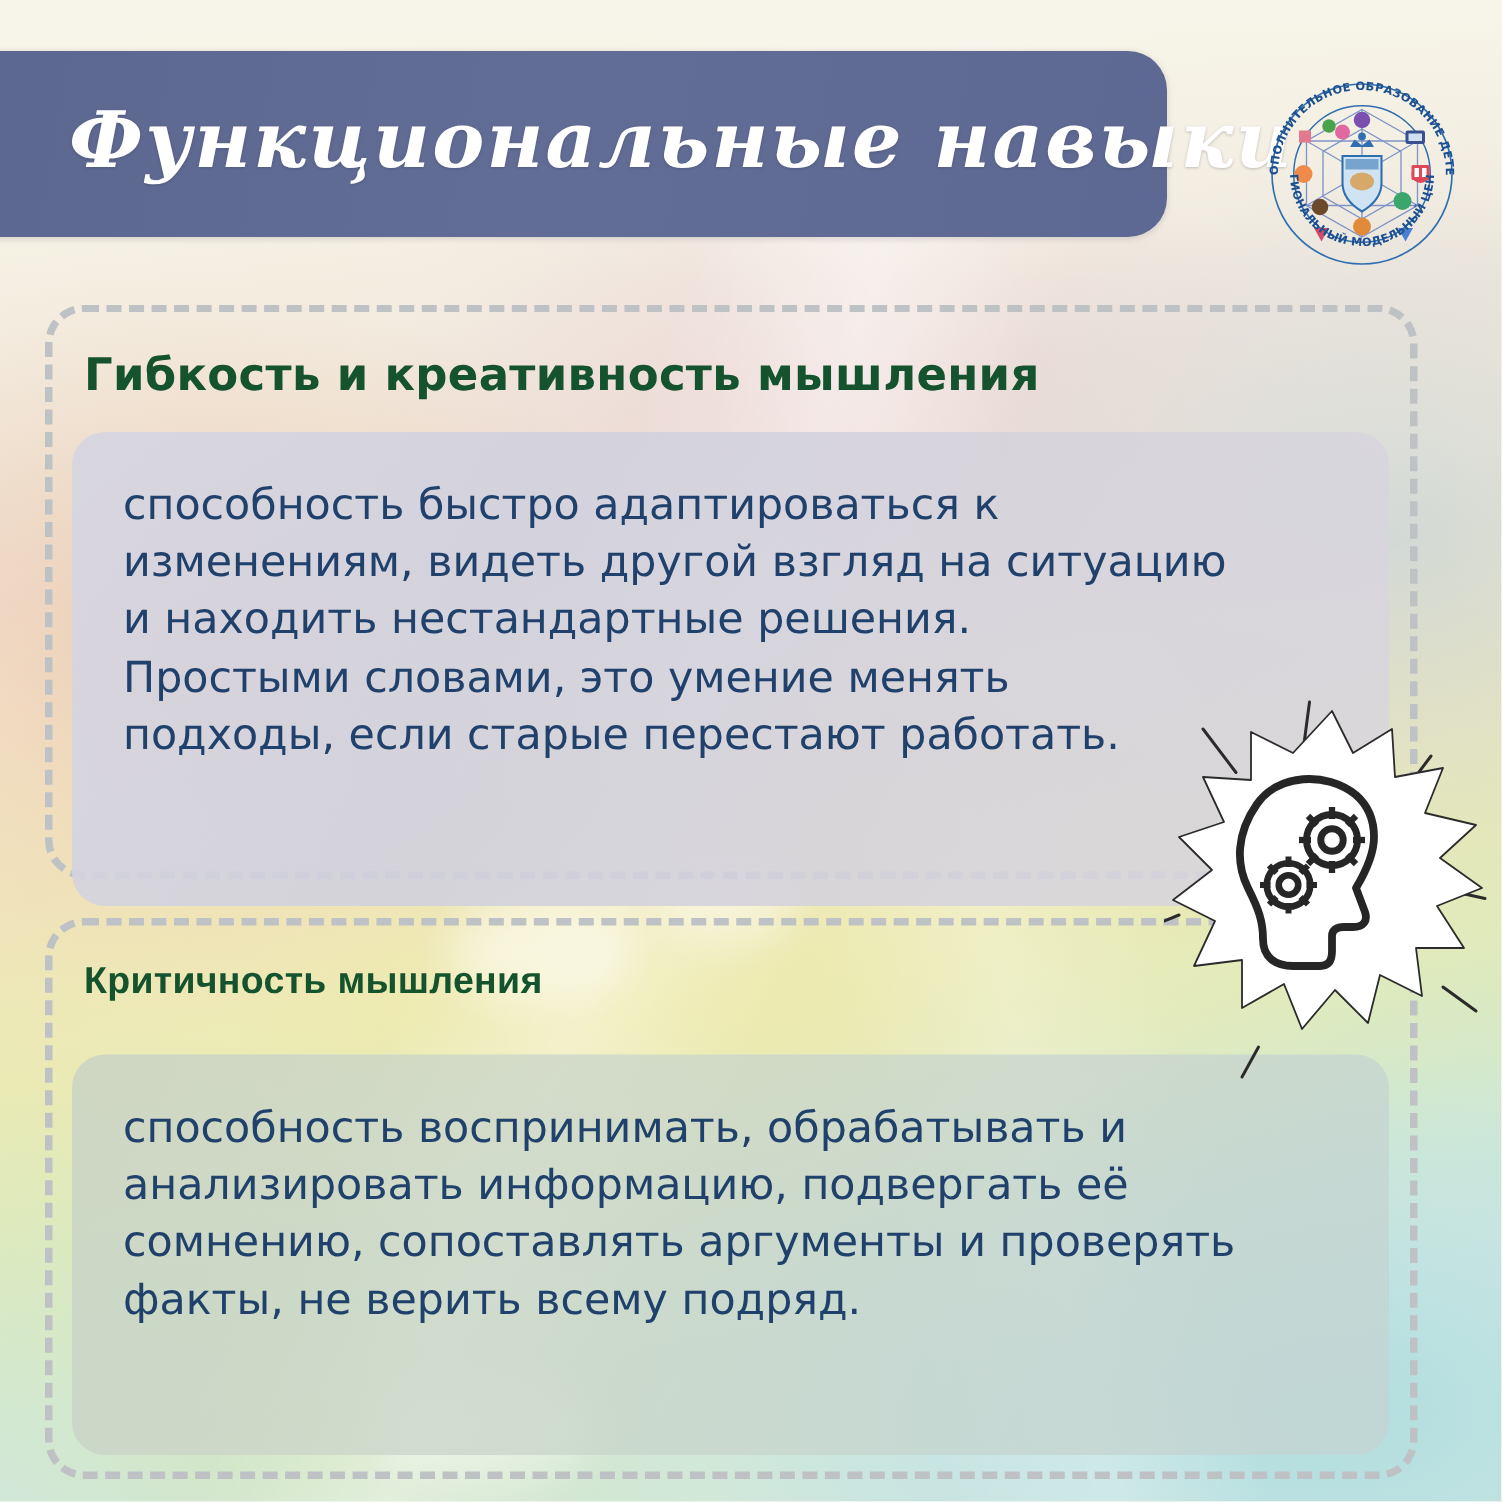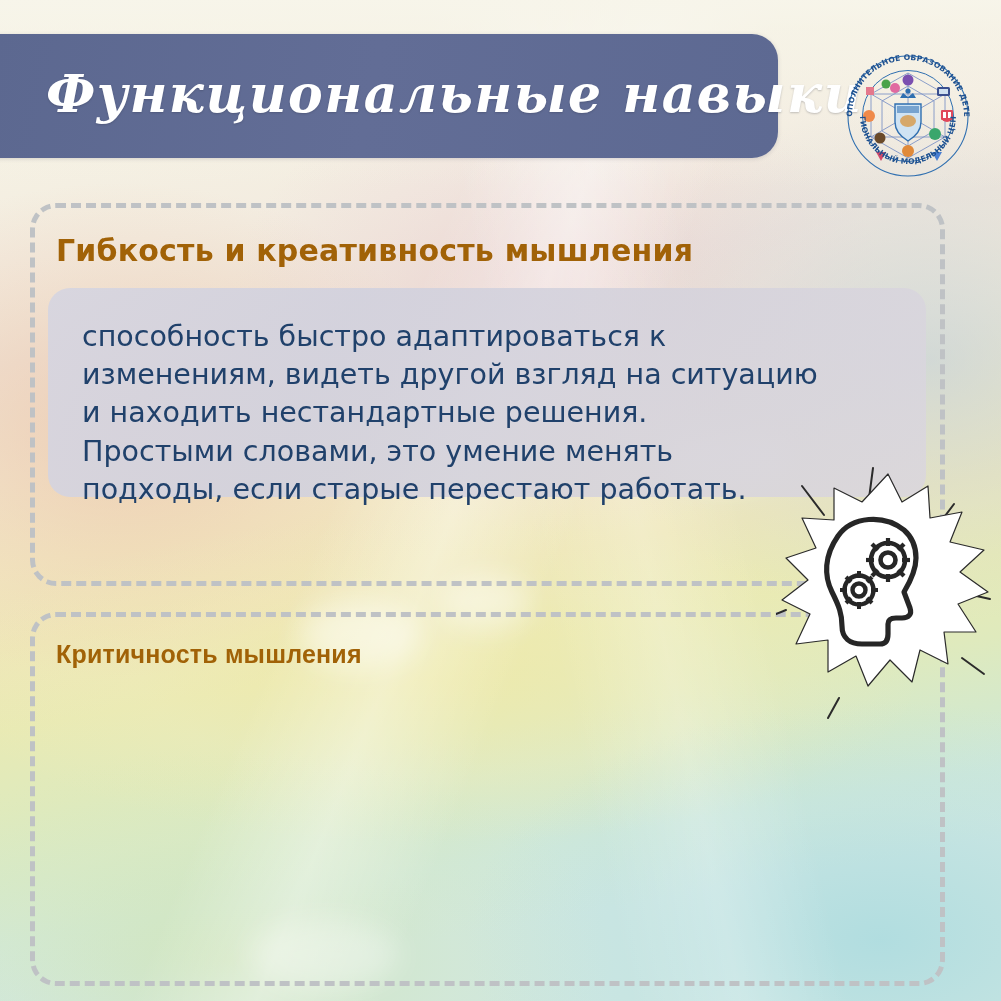--- a/index.html
+++ b/index.html
@@ -157,21 +157,21 @@
     position: absolute;
     border: 5px dashed #bfc2c5;
     border-radius: 26px;
     box-sizing: border-box;
   }
   #box-1 { left: 30px; top: 203px; width: 915px; height: 383px; }
   #box-2 { left: 30px; top: 612px; width: 915px; height: 374px; }
 
   .section-heading {
     position: absolute;
-    color: #a16207;
+    color: #14532d;
     font-weight: 700;
     font-size: 31px;
     letter-spacing: 0.2px;
     white-space: nowrap;
   }
   #heading-1 {
     left: 56px;
     top: 233px;
     font-family: "DejaVu Sans", sans-serif;
     font-size: 30px;
@@ -186,21 +186,21 @@
   .body-card {
     position: absolute;
     border-radius: 22px;
     box-sizing: border-box;
     padding: 30px 34px 28px 34px;
   }
   #card-1 {
     left: 48px;
     top: 288px;
     width: 878px;
-    height: 209px;
+    height: 316px;
     background: linear-gradient(115deg,
       rgba(214,213,224,0.92) 0%,
       rgba(209,209,222,0.90) 32%,
       rgba(212,210,220,0.88) 62%,
       rgba(218,214,222,0.86) 100%);
   }
   #card-2 {
     left: 48px;
     top: 703px;
     width: 878px;
@@ -314,20 +314,26 @@
   <div class="body-card" id="card-1">
     <div class="body-text" id="text-1">способность быстро адаптироваться к
 изменениям, видеть другой взгляд на ситуацию
 и находить нестандартные решения.
 Простыми словами, это умение менять
 подходы, если старые перестают работать.</div>
   </div>
 
   <div class="dashed-box" id="box-2"></div>
   <div class="section-heading" id="heading-2">Критичность мышления</div>
+  <div class="body-card" id="card-2">
+    <div class="body-text" id="text-2">способность воспринимать, обрабатывать и
+анализировать информацию, подвергать её
+сомнению, сопоставлять аргументы и проверять
+факты, не верить всему подряд.</div>
+  </div>
 
   <div class="burst">
     <svg viewBox="0 0 224 268" xmlns="http://www.w3.org/2000/svg">
 
       <g stroke="#2b2b2b" stroke-width="2" stroke-linecap="round" fill="none">
         <line x1="97" y1="16" x2="92" y2="54"></line>
         <line x1="26" y1="34" x2="48" y2="63"></line>
         <line x1="178" y1="52" x2="160" y2="76"></line>
         <line x1="196" y1="143" x2="214" y2="147"></line>
         <line x1="10" y1="158" x2="0" y2="162"></line>

